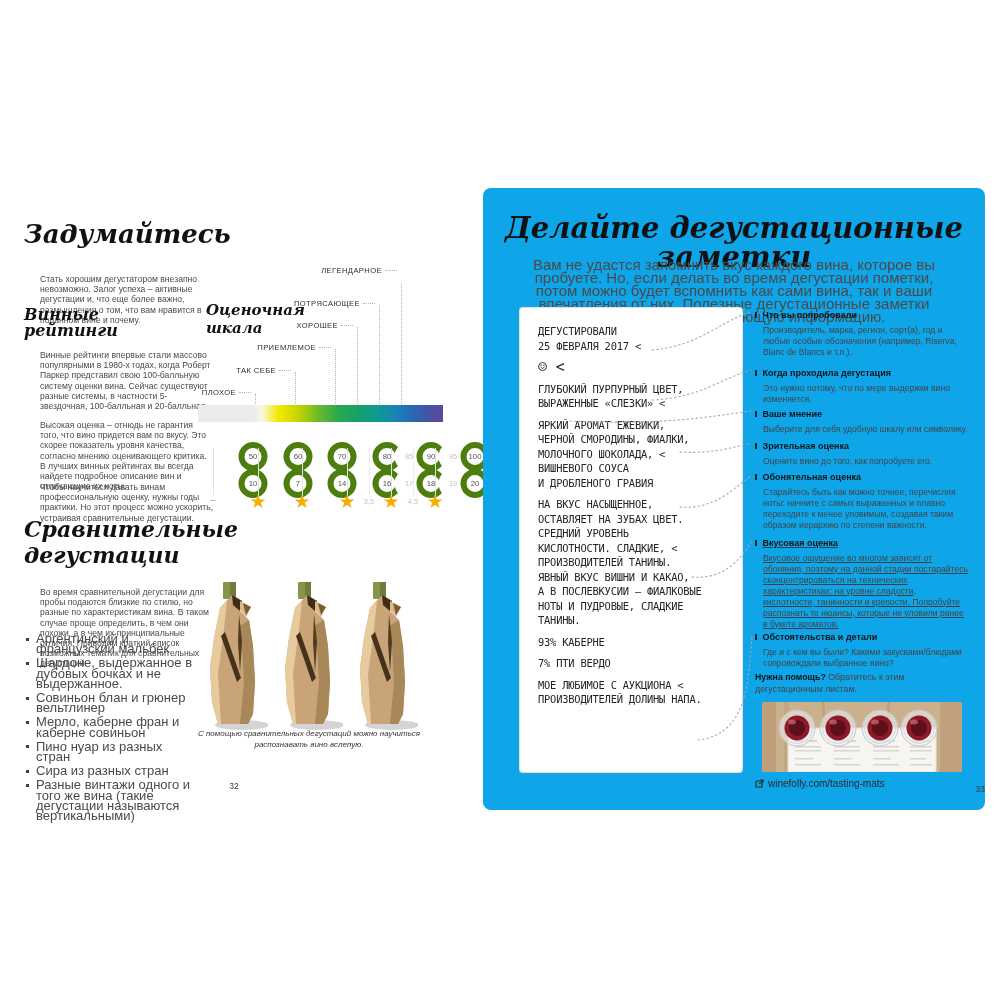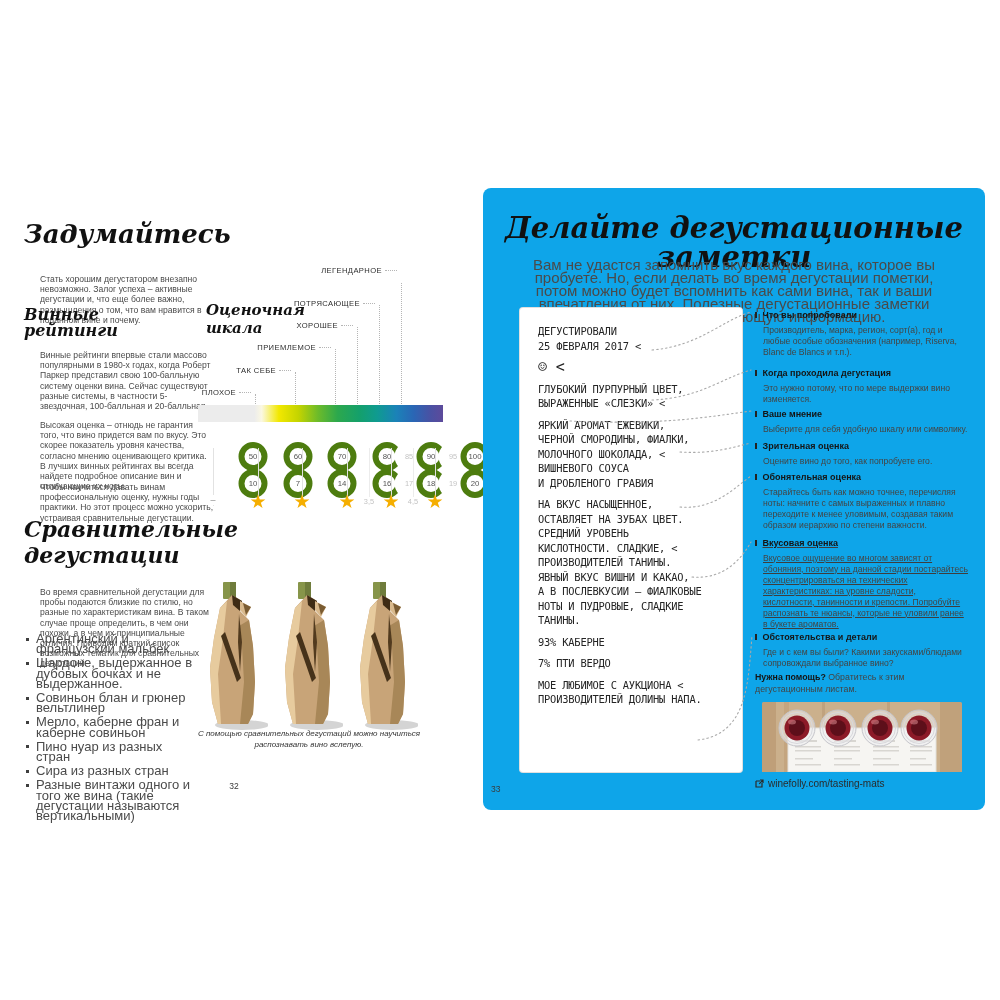--- a/index.html
+++ b/index.html
@@ -57,21 +57,21 @@
   .note-block.smiley{font-size:15px;line-height:14.5px;}
   #annotations .ann{position:absolute;left:272px;width:214px;}
   .ann-title{font-size:9px;font-weight:bold;color:#151515;line-height:11.5px;}
   .tick{display:inline-block;width:1.5px;height:6px;background:#222;margin-right:6px;}
   .ann-body{font-size:8.6px;line-height:11px;color:#444;margin-top:3px;padding-left:8px;}
   #help{position:absolute;left:272px;top:484px;width:214px;font-size:8.8px;line-height:11.5px;color:#444;}
   #help b{color:#151515;}
   #photo{position:absolute;left:279px;top:514px;border-radius:2px;overflow:hidden;}
   #wf-link{position:absolute;left:272px;top:590px;font-size:10px;color:#2b2b2b;pointer-events:auto;cursor:pointer;}
   #wf-link svg{vertical-align:-1px;margin-right:4px;}
-  #pn-right{left:8px;top:596px;width:502px;position:absolute;font-size:8.5px;color:#3a3a3a;text-align:left;}
+  #pn-right{left:0;top:596px;width:502px;position:absolute;font-size:8.5px;color:#3a3a3a;text-align:right;}
 
   .connectors path{fill:none;stroke:#a9a9a9;stroke-width:1.1;stroke-dasharray:1.5 3;stroke-linecap:round;}
 </style>
 </head>
 <body>
 
 <div class="page">
 
   <div>
     <h1 id="lp-h1" class="h-serif ltext">Задумайтесь</h1>

